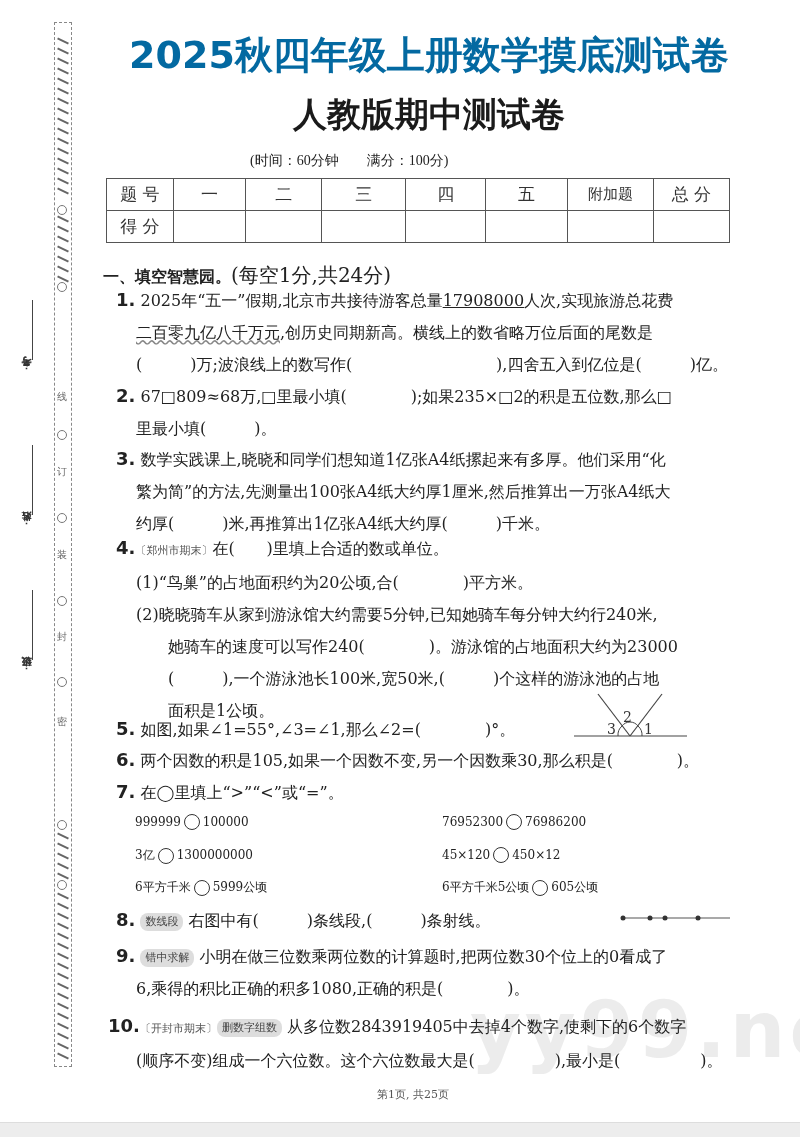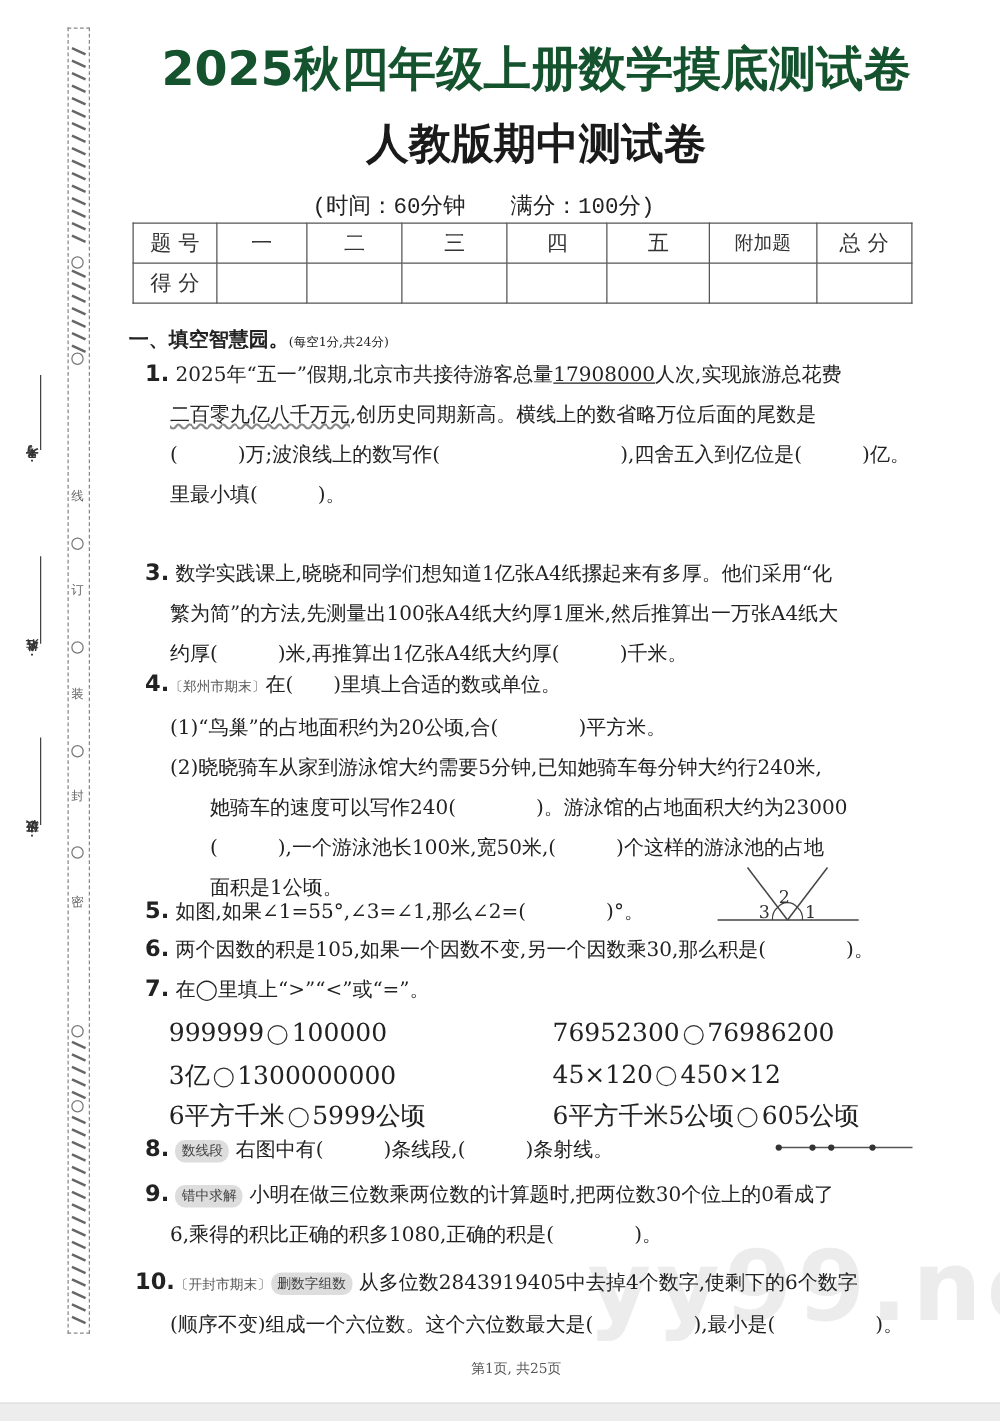--- a/index.html
+++ b/index.html
@@ -7,37 +7,37 @@
          font-family:"DejaVu Serif", "Liberation Serif", serif; color:#222; }
   .binding { position:absolute; left:54px; top:22px; width:18px; height:1045px;
              border:1.5px dashed #888; box-sizing:border-box; }
   .hatch { position:absolute; left:57px; width:12px; height:2px; background:#666; transform:rotate(25deg); }
   .bind-circle { position:absolute; left:57px; width:10px; height:10px; border:1.3px solid #777; border-radius:50%; box-sizing:border-box; }
   .bind-char { position:absolute; left:55px; width:14px; font-size:10px; color:#666; text-align:center; }
   .side-label { position:absolute; left:20px; font-size:10px; color:#333; font-weight:bold;
                 writing-mode:vertical-rl; transform:rotate(180deg); white-space:nowrap; font-family:"DejaVu Sans", sans-serif; }
   .side-line { position:absolute; left:32px; width:1px; background:#444; }
   .title1 { position:absolute; left:84px; top:30px; width:690px; text-align:center; font-size:38px;
-            font-weight:bold; letter-spacing:0px; font-family:"DejaVu Sans", sans-serif; color:#14532d; }
+            font-weight:bold; letter-spacing:0px; font-family:"DejaVu Sans", sans-serif; color:#0369a1; }
   .title2 { position:absolute; left:84px; top:92px; width:690px; text-align:center; font-size:34px;
             font-weight:bold; font-family:"DejaVu Sans", sans-serif; color:#1a1a1a; }
-  .subtitle { position:absolute; left:250px; top:152px; font-size:18px; font-family:Liberation Mono, monospace; }
+  .subtitle { position:absolute; left:250px; top:152px; font-size:14px; font-family:Liberation Serif, serif; }
   table.score { position:absolute; left:106px; top:178px; width:624px; height:65px; border-collapse:collapse;padding-left:32px; }
   table.score td { border:1.3px solid #555; text-align:center; font-size:17px; color:#333; }
   .section { position:absolute; left:103px; top:262px; font-size:16px; font-weight:bold; font-family:"DejaVu Sans", sans-serif; }
-  .section .note { font-weight:normal; font-family:"DejaVu Serif", serif; font-size:10px; }
+  .section .note { font-weight:normal; font-family:"DejaVu Serif", serif; font-size:20px; }
   .q { position:absolute; left:116px; font-size:16px; line-height:32px; width:660px; }
   .qn { font-weight:bold; font-family:"DejaVu Sans", sans-serif; font-size:18px; }
   .tag { font-size:11px; color:#555; }
   .pill { display:inline-block; background:#ddd; border-radius:8px; padding:0 5px; font-size:11px; color:#444; line-height:18px; vertical-align:middle; }
   .ul { text-decoration:underline; }
   .wavy { text-decoration:underline wavy #888; }
   .indent { padding-left:20px; }
   .indent2 { padding-left:52px; }
-  .cmp { position:absolute; font-size:20px; }
+  .cmp { position:absolute; font-size:12px; }
   .circ { display:inline-block; width:16px; height:16px; border:1.2px solid #333; border-radius:50%; vertical-align:middle; margin:0 3px; box-sizing:border-box; }
   .footer { position:absolute; left:0; top:1087px; width:800px; text-align:center; font-size:11px; color:#555;margin-left:13px; }
   .bottombar { position:absolute; left:0; top:1122px; width:800px; height:15px; background:#ededed; border-top:1px solid #ddd; }
   .watermark { position:absolute; left:470px; top:985px; font-size:78px; font-weight:bold; color:rgba(200,200,200,0.35);
                font-family:"DejaVu Sans", sans-serif; letter-spacing:4px; }
 </style>
 </head>
 <body>
 
 <div class="binding"></div>
@@ -142,20 +142,21 @@
   <span>一、填空智慧园。</span><span class="note">(每空1分,共24分)</span>
 </div>
 
 <div class="q" style="top:284px">
   <div><span class="qn">1.</span> <span>2025年“五一”假期,北京市共接待游客总量</span><span class="ul">17908000</span><span>人次,实现旅游总花费</span></div>
   <div class="indent"><span class="wavy">二百零九亿八千万元</span><span>,创历史同期新高。横线上的数省略万位后面的尾数是</span></div>
   <div class="indent">(　　　)万;波浪线上的数写作(　　　　　　　　　),四舍五入到亿位是(　　　)亿。</div>
 </div>
 
 <div class="q" style="top:380px">
+  <div><span class="qn">2.</span> <span>67□809≈68万,□里最小填(　　　　);如果235×□2的积是五位数,那么□</span></div>
   <div class="indent">里最小填(　　　)。</div>
 </div>
 
 <div class="q" style="top:443px">
   <div><span class="qn">3.</span> <span>数学实践课上,晓晓和同学们想知道1亿张A4纸摞起来有多厚。他们采用“化</span></div>
   <div class="indent">繁为简”的方法,先测量出100张A4纸大约厚1厘米,然后推算出一万张A4纸大</div>
   <div class="indent">约厚(　　　)米,再推算出1亿张A4纸大约厚(　　　)千米。</div>
 </div>
 
 <div class="q" style="top:532px">

